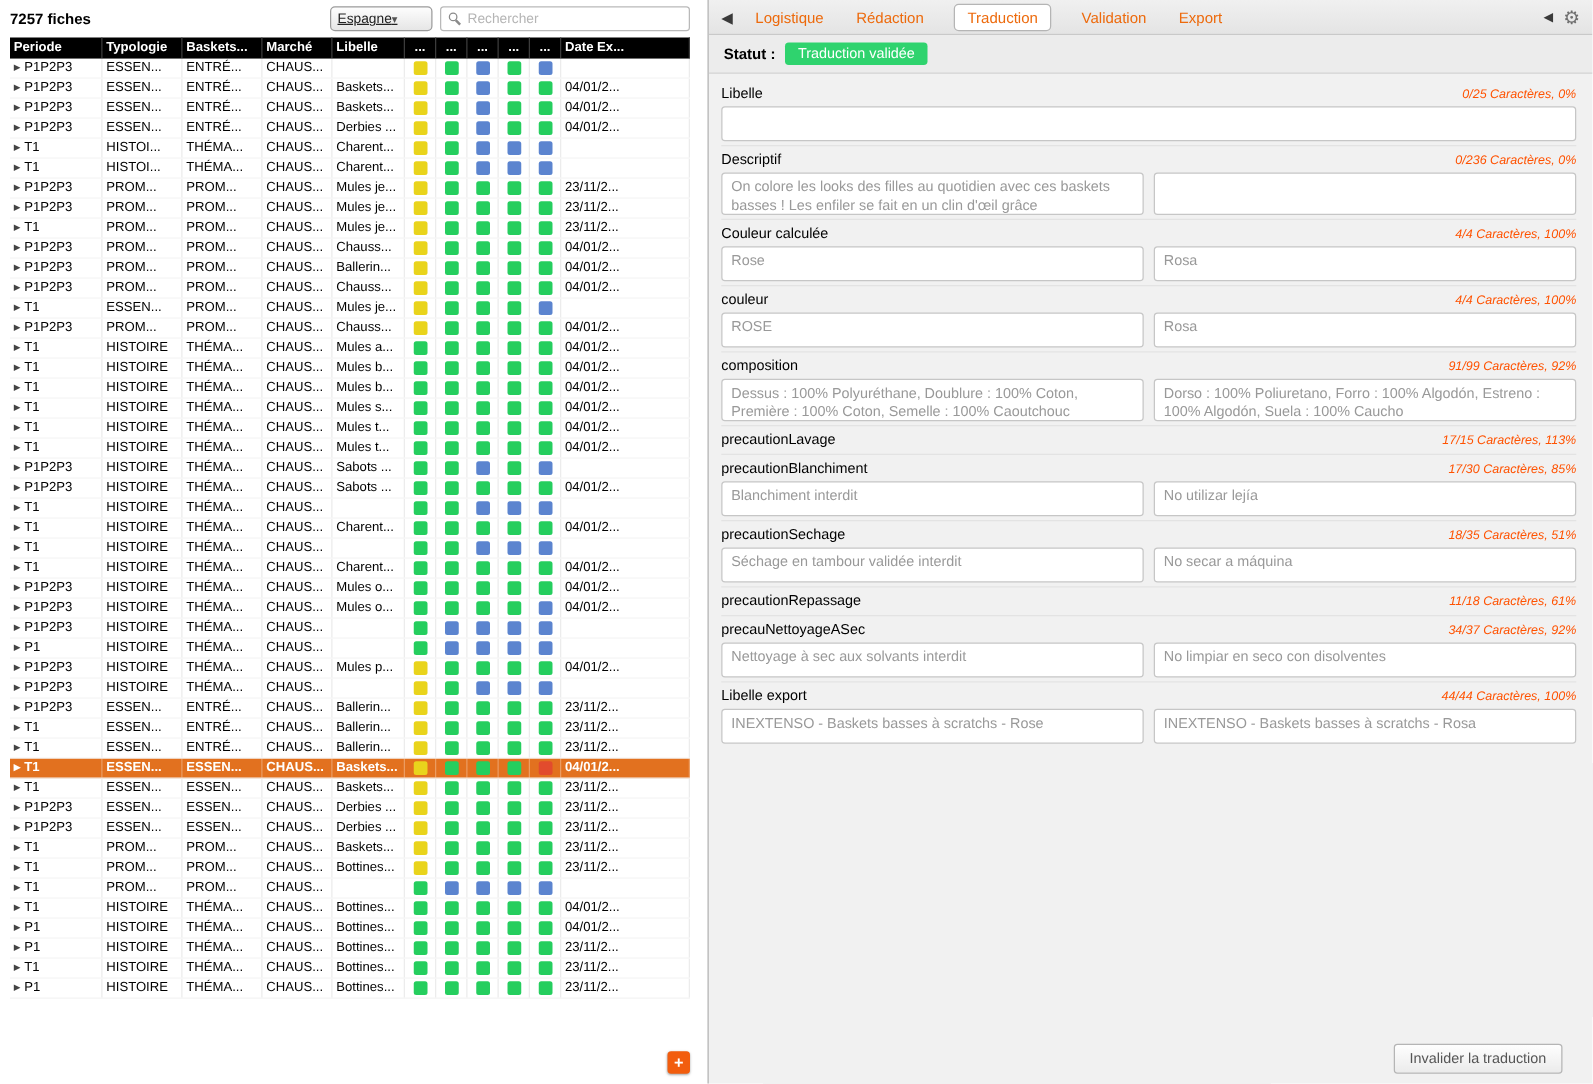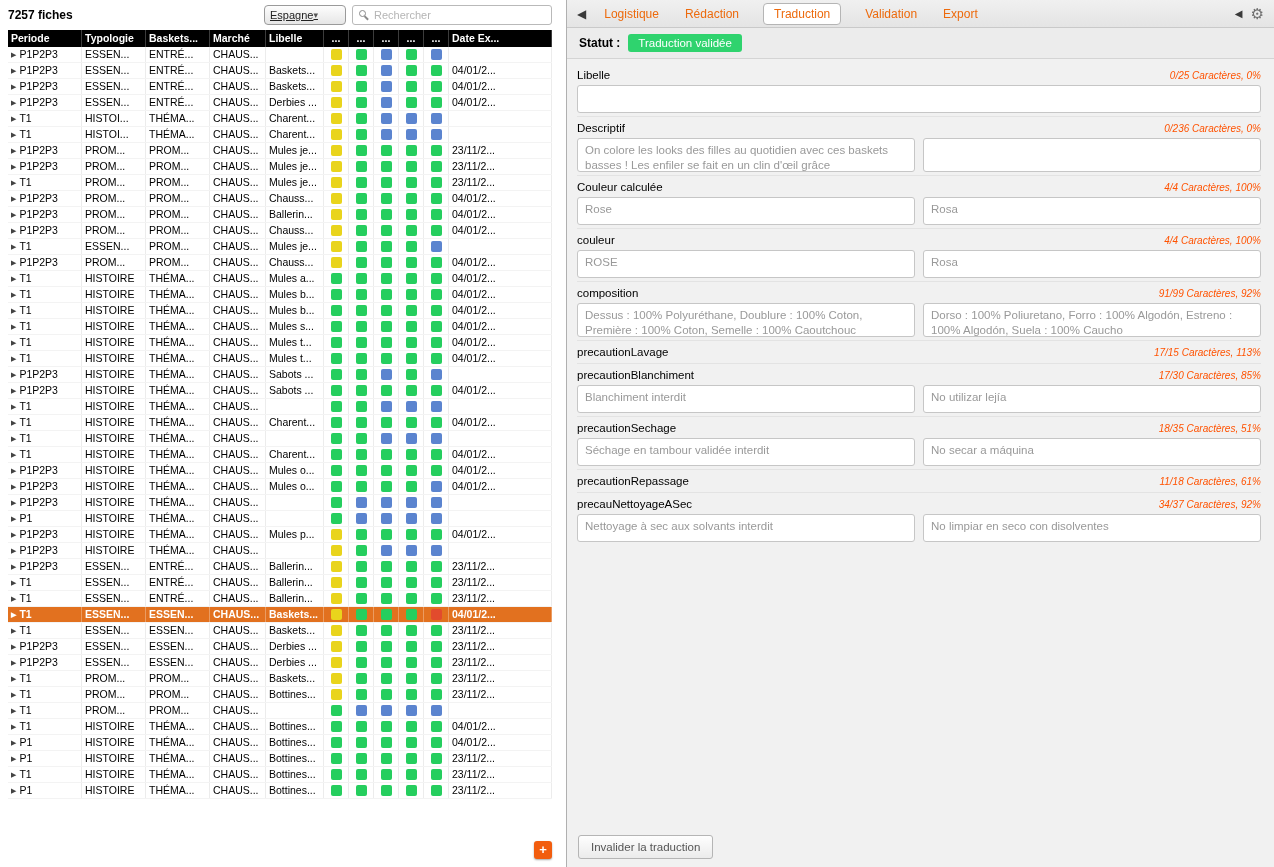--- a/index.html
+++ b/index.html
@@ -83,21 +83,21 @@
                 height:14px; margin-bottom:2px; }
   .field-label { font-size:11.5px; color:#000; }
   .field-counter { font-size:10px; font-style:italic; color:#ff5200; }
   .field-inputs { display:flex; gap:8px; }
   .input { flex:1; background:#fff; border:1px solid #c6c6c6; border-radius:3px;
            padding:4px 7px; font-size:11.5px; color:#999; height:28px; line-height:1.3;
            overflow:hidden; }
   .input.multi { height:34px; }
 
   .bottombar { height:40px; flex:0 0 40px; display:flex; align-items:center;
-               justify-content:flex-start; padding:0 11px; }
+               justify-content:flex-end; padding:0 24px; }
   .invalidate-btn { background:linear-gradient(#fefefe,#ebebeb); border:1px solid #b5b5b5;
                     border-radius:3px; padding:5px 12px; font-size:11.5px; color:#555;
                     font-family:inherit; }
 </style>
 </head>
 <body>
 
 <div class="app">
 
   <div class="main">
@@ -1323,20 +1323,30 @@
           <div class="field">
             <div class="field-head">
               <span class="field-label">precauNettoyageASec</span>
               <span class="field-counter">34/37 Caractères, 92%</span>
             </div>
             <div class="field-inputs">
               <div class="input">Nettoyage à sec aux solvants interdit</div>
               <div class="input">No limpiar en seco con disolventes</div>
             </div>
           </div>
+          <div class="field">
+            <div class="field-head">
+              <span class="field-label">Libelle export</span>
+              <span class="field-counter">44/44 Caractères, 100%</span>
+            </div>
+            <div class="field-inputs">
+              <div class="input">INEXTENSO - Baskets basses à scratchs - Rose</div>
+              <div class="input">INEXTENSO - Baskets basses à scratchs - Rosa</div>
+            </div>
+          </div>
         </div>
 
       <div class="bottombar">
         <button class="invalidate-btn">Invalider la traduction</button>
       </div>
     </div>
 
   </div>
 </div>
 

